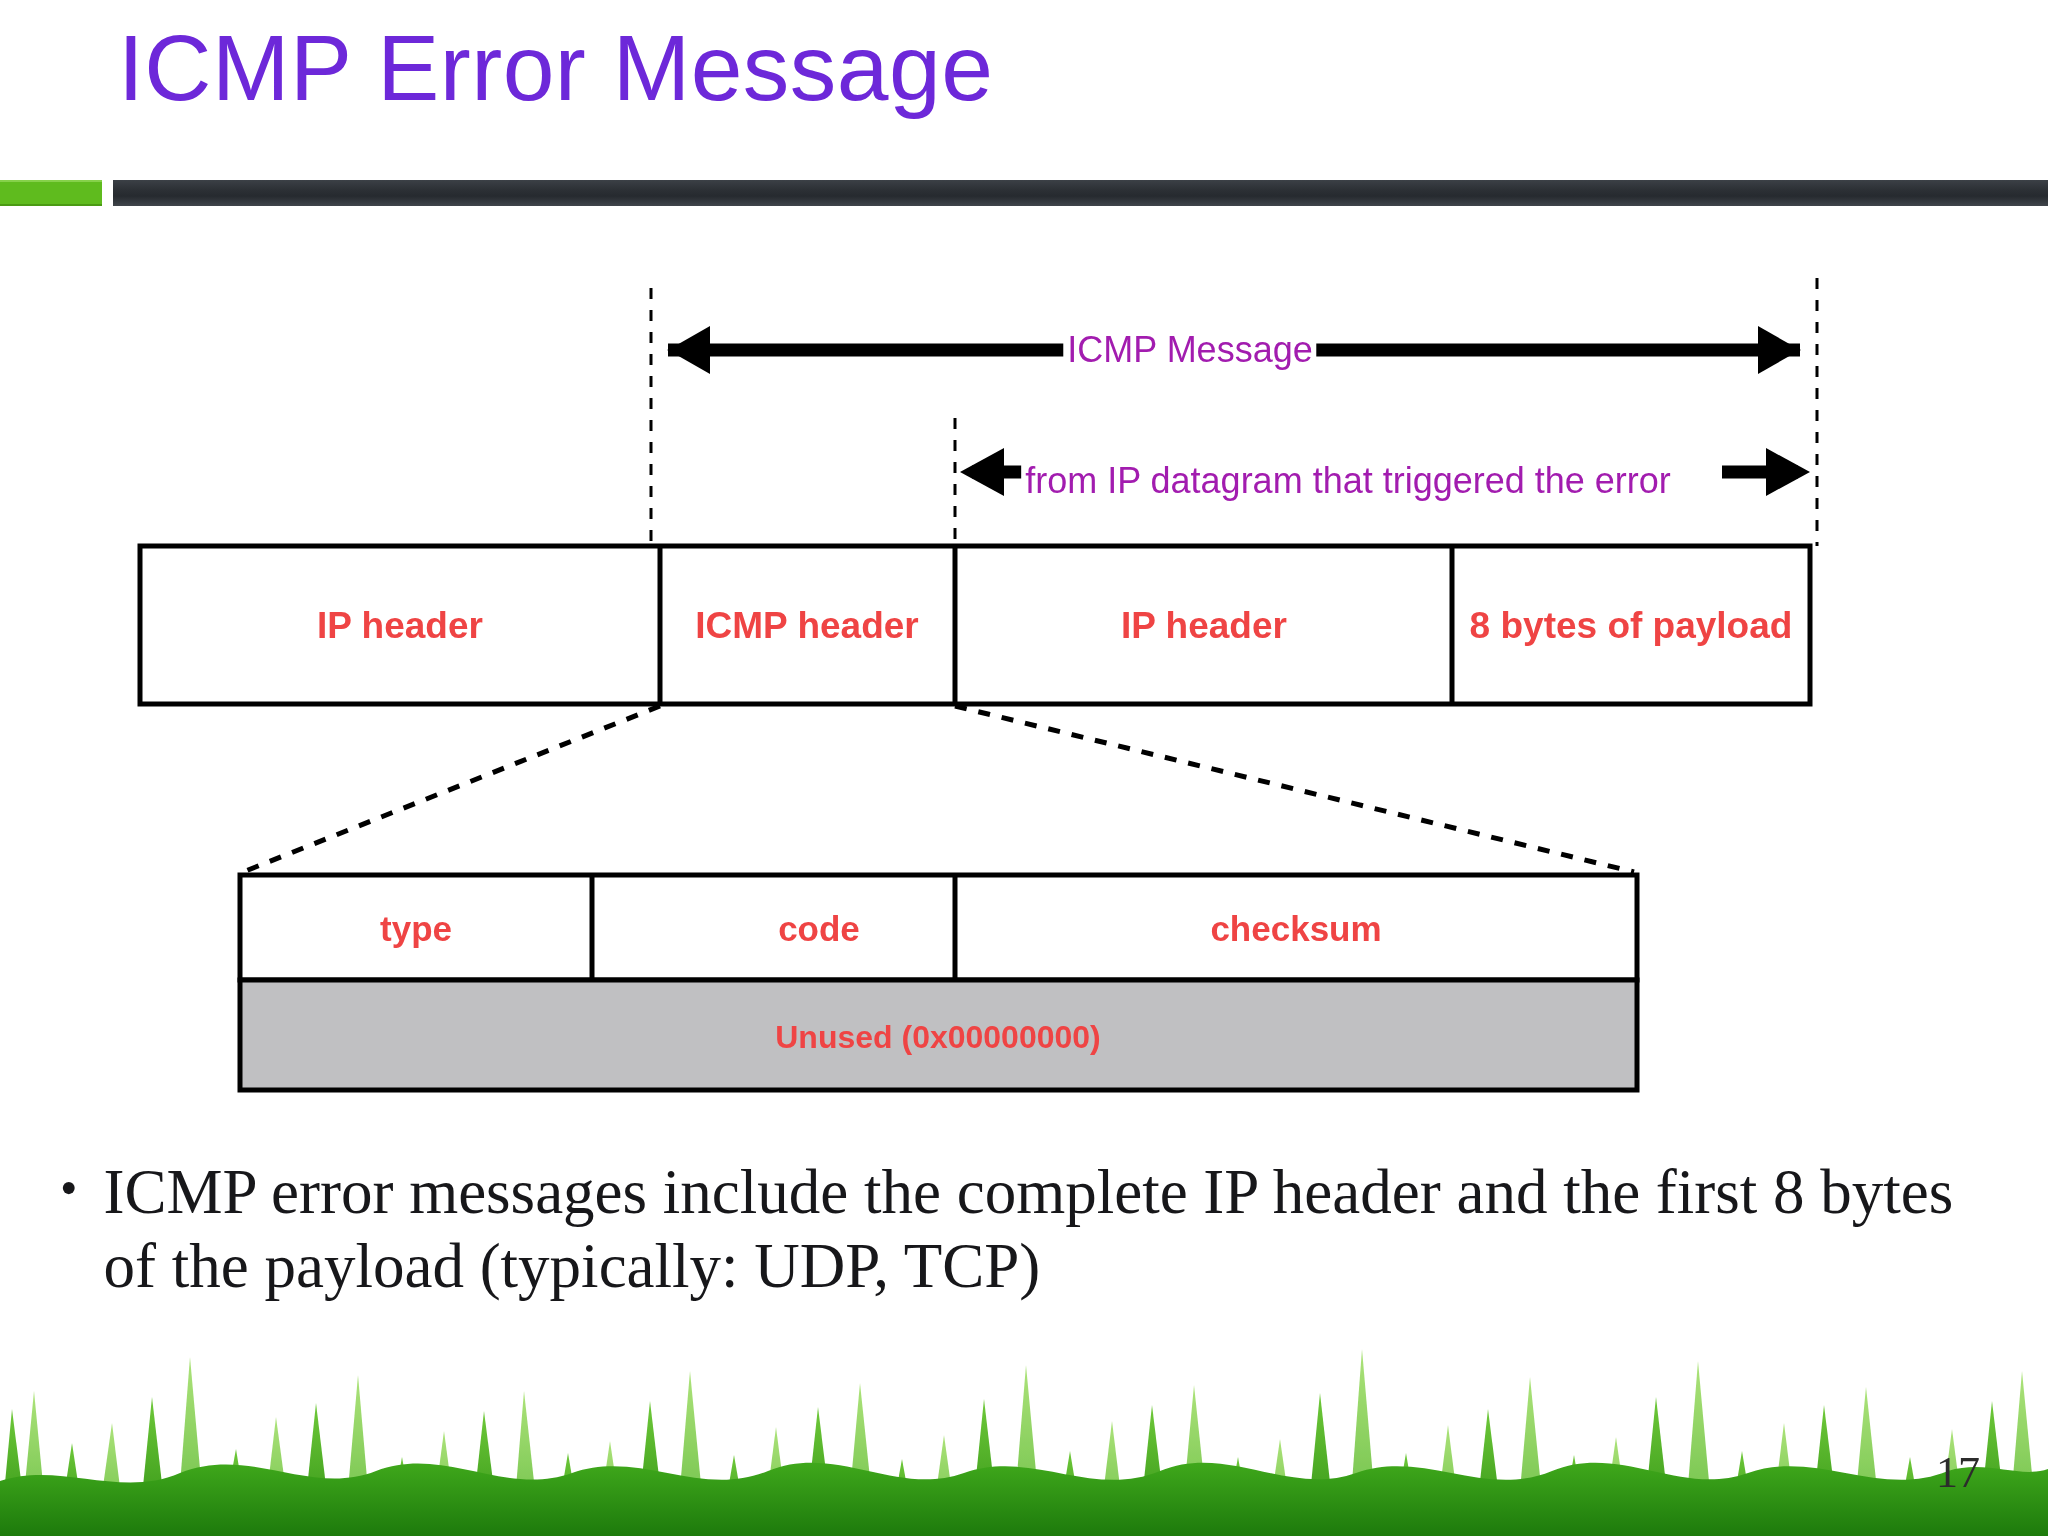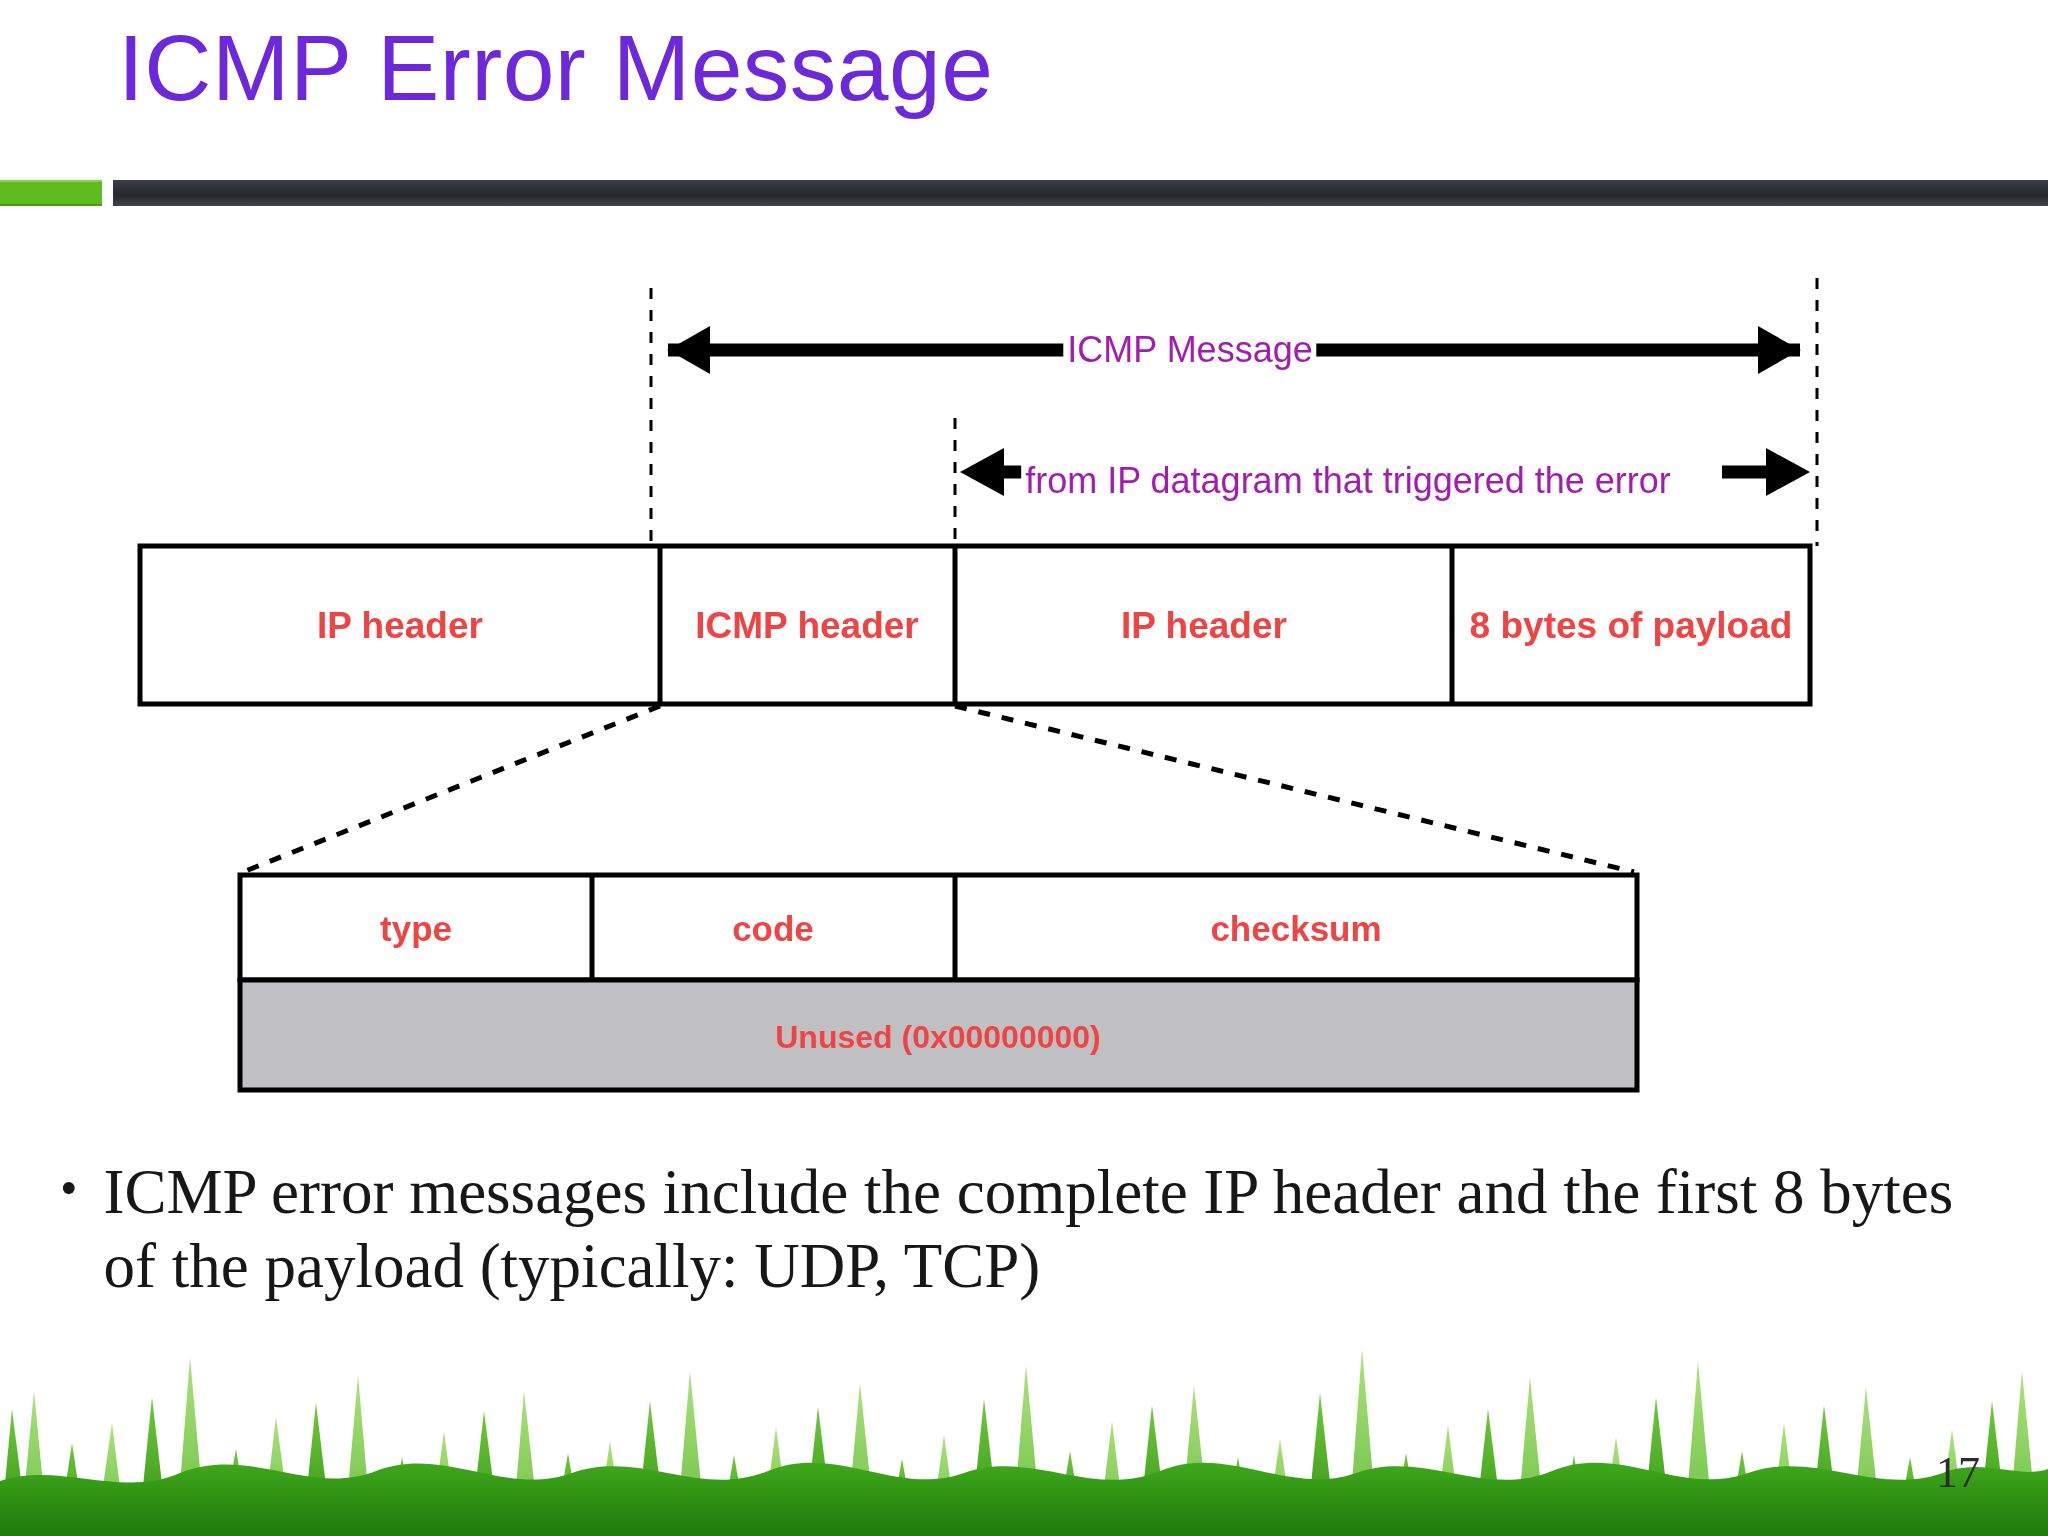--- a/index.html
+++ b/index.html
@@ -147,21 +147,21 @@
 
 <div class="arrowlabel" style="left:1190px; top:350px;">ICMP Message</div>
 <div class="arrowlabel" style="left:1348px; top:472px;margin-top:9px;">from IP datagram that triggered the error</div>
 
 <div class="dlabel boxlabel" style="left:400px; top:626px;">IP header</div>
 <div class="dlabel boxlabel" style="left:807px; top:626px;">ICMP header</div>
 <div class="dlabel boxlabel" style="left:1204px; top:626px;">IP header</div>
 <div class="dlabel boxlabel" style="left:1631px; top:626px;">8 bytes of payload</div>
 
 <div class="dlabel subboxlabel" style="left:416px; top:929px;">type</div>
-<div class="dlabel subboxlabel" style="left:773px; top:929px;">code</div>
+<div class="dlabel subboxlabel" style="left:819px; top:929px;">code</div>
 <div class="dlabel subboxlabel" style="left:1296px; top:929px;">checksum</div>
 
 <div class="dlabel unusedlabel" style="left:938px; top:1037px;">Unused (0x00000000)</div>
 
 <div id="bullet">
   <span class="dot">•</span>
   <span class="txt">ICMP error messages include the complete IP header and the first 8 bytes of the payload (typically: UDP, TCP)</span>
 </div>
 
 <div id="grass">

